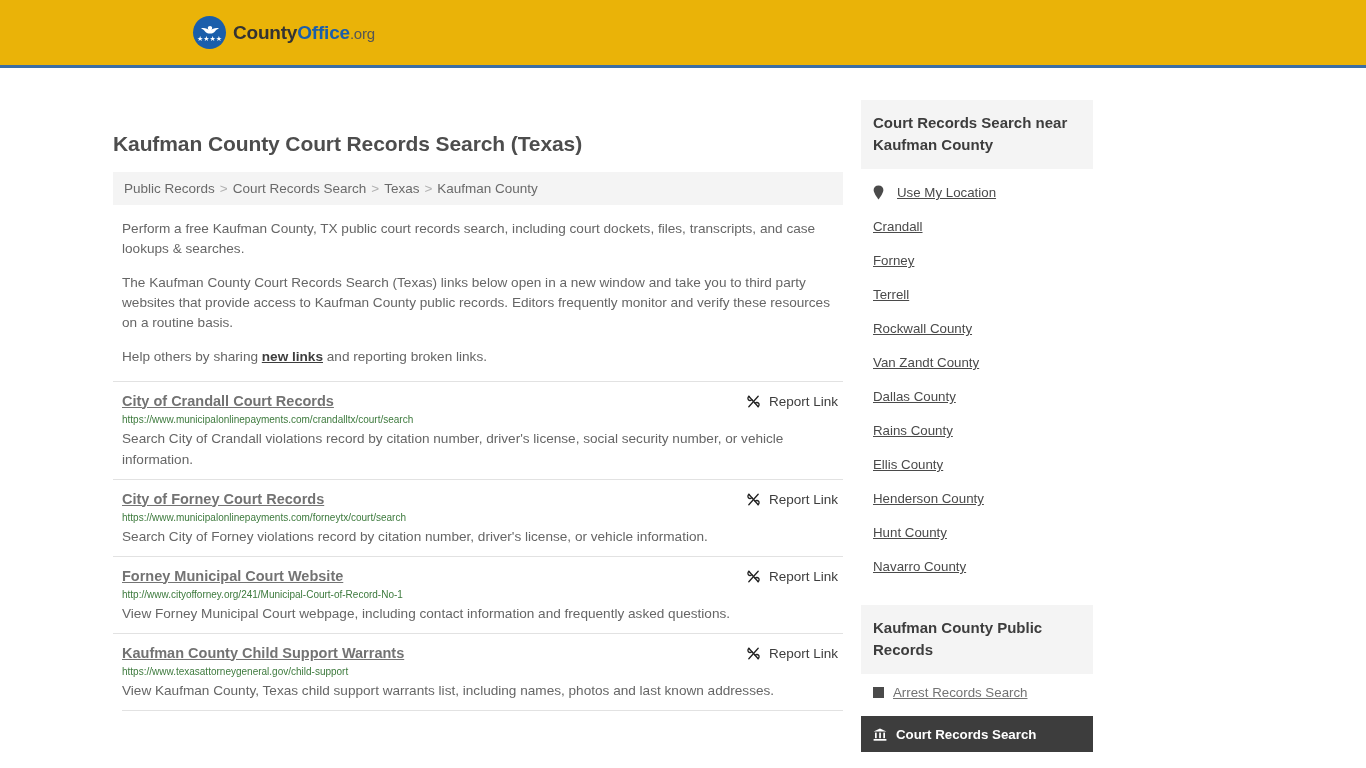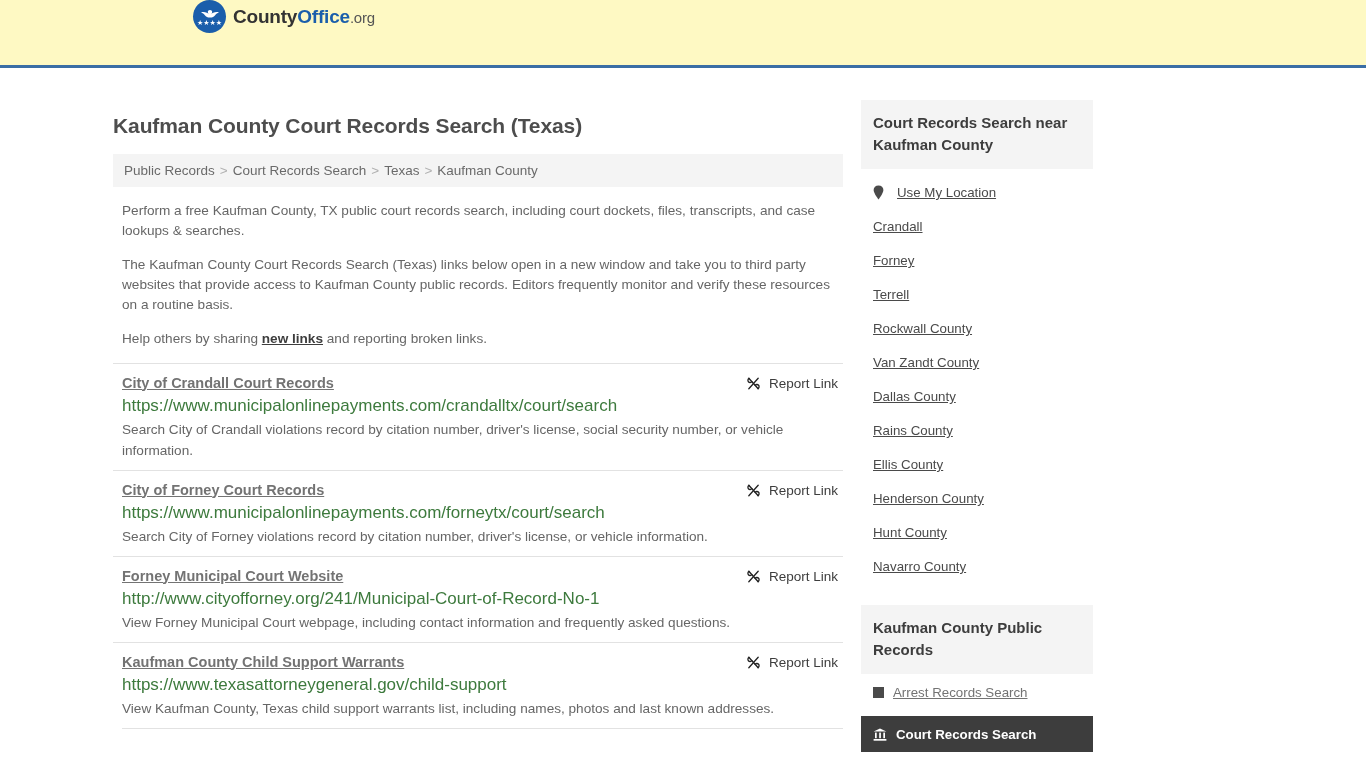--- a/index.html
+++ b/index.html
@@ -7,24 +7,24 @@
     margin: 0; padding: 0;
     width: 1366px; height: 768px;
     overflow: hidden;
     background: #ffffff;
     font-family: "Liberation Sans", sans-serif;
   }
 
   
   .site-header {
     height: 68px;
-    background: #fef9c3;
+    background: #eab308;
     border-bottom: 3px solid #3a6ea5;
     display: flex;
-    align-items: flex-start;
+    align-items: center;
     position: relative;
   }
   .logo-wrap {
     display: flex;
     align-items: center;
     margin-left: 193px;
     gap: 7px;
   }
   .logo-mark {
     width: 33px; height: 33px;
@@ -169,21 +169,21 @@
     align-items: center;
     gap: 8px;
     font-size: 13.5px;
     color: #3d3d3d;
     cursor: pointer;
     white-space: nowrap;
     padding-right: 5px;
     margin-top: 1px;
   }
   .result-url {
-    font-size: 17px;
+    font-size: 10px;
     color: #3d7a3d;
     margin-top: 5px;
     word-break: break-all;
   }
   .result-desc {
     font-size: 13.6px;
     line-height: 21px;
     color: #666666;
     margin-top: 3px;
   }

